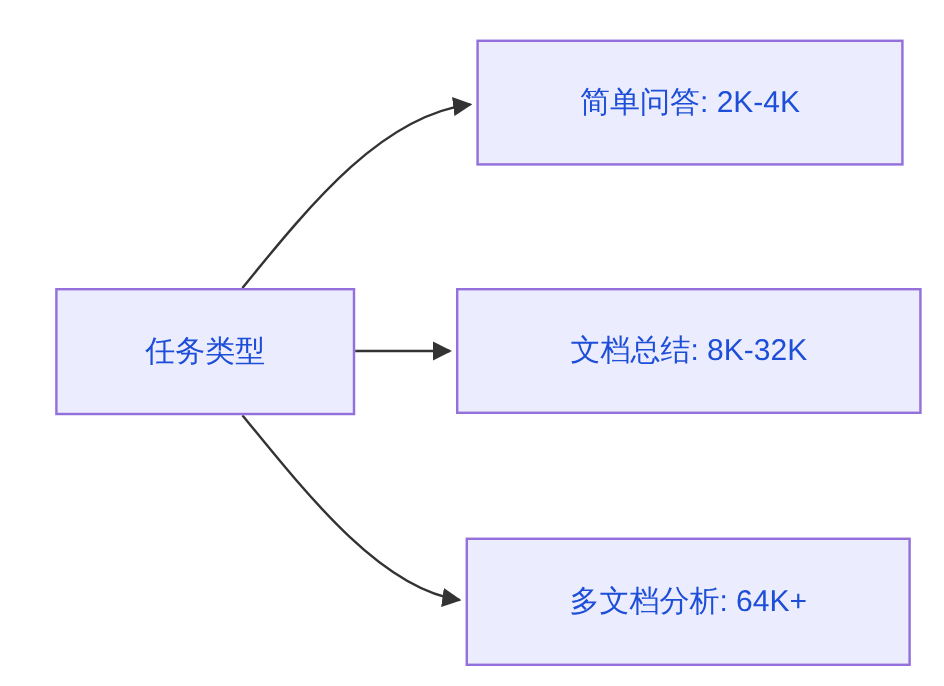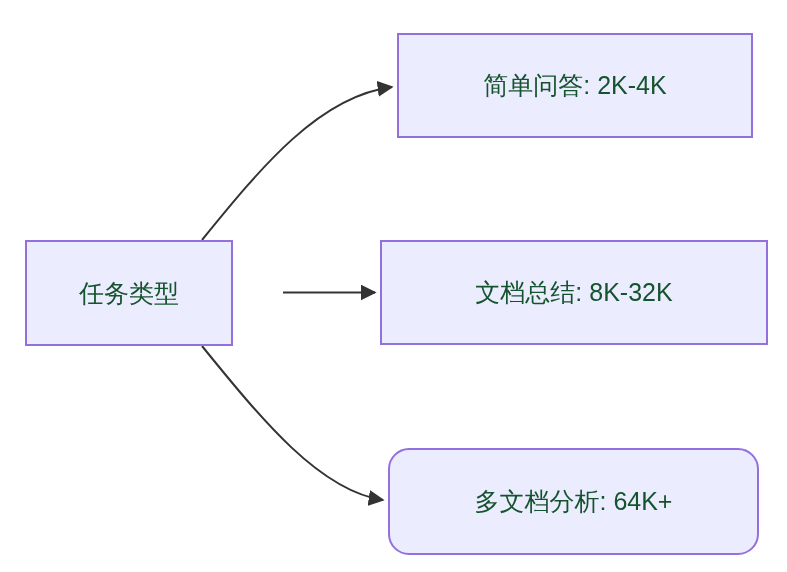--- a/index.html
+++ b/index.html
@@ -26,33 +26,33 @@
   svg.edges path.edge {
     fill: none;
     stroke: #333333;
     stroke-width: 2px;
   }
   .node {
     position: absolute;
     box-sizing: border-box;
     background: #ECECFF;
     border: 2px solid #9370DB;
-    color: #14532d;
+    color: #1d4ed8;
     font-size: 25px;
     line-height: 1.3;
     display: flex;
     align-items: center;
     justify-content: center;
     text-align: center;
     white-space: nowrap;
   }
-  .node-root { left: 25px;  top: 240px; width: 208px; height: 106px; }
+  .node-root { left: 46px;  top: 240px; width: 250px; height: 106px; }
   .node-c0   { left: 397px; top: 33px;  width: 356px; height: 105px; }
   .node-c1   { left: 380px; top: 240px; width: 388px; height: 105px; }
-  .node-c2   { left: 388px; top: 448px; width: 371px; height: 107px; border-radius: 21px; }
+  .node-c2   { left: 388px; top: 448px; width: 371px; height: 107px; }
 </style>
 </head>
 <body>
 
 <div class="canvas">
 
   <svg class="edges" viewBox="0 0 787 572" xmlns="http://www.w3.org/2000/svg">
     <defs>
       <marker id="arrowhead" viewBox="0 0 10 10" refX="9" refY="5" markerWidth="8" markerHeight="8" orient="auto" markerUnits="strokeWidth">
         <path d="M 0 0 L 10 5 L 0 10 z" fill="#333333"></path>

